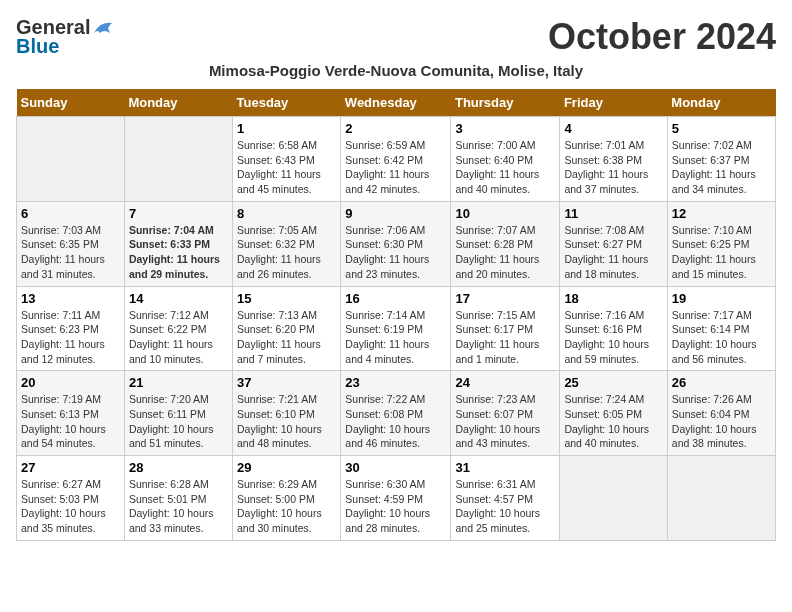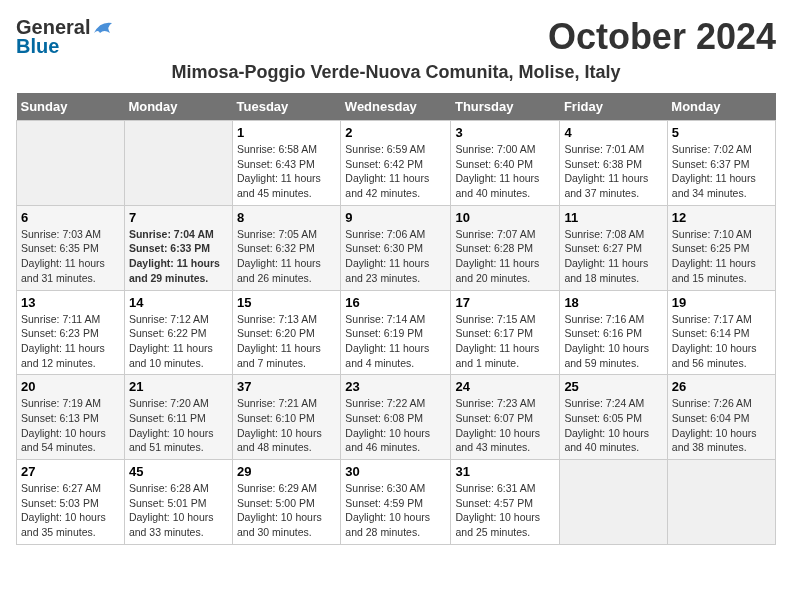--- a/index.html
+++ b/index.html
@@ -18,32 +18,32 @@
     }
     .month-title {
       font-size: 36px;
       font-weight: bold;
       color: #333;
       text-align: right;
       flex: 1;
     }
     .subtitle {
       text-align: center;
-      font-size: 18px;
+      font-size: 15px;
       color: #333;
       margin-bottom: 10px;
       font-weight: bold;
     }
     table {
       width: 100%;
       border-collapse: collapse;
       font-size: 11px;
     }
     thead tr th {
-      background-color: #737373;
+      background-color: #a16207;
       color: #fff;
       padding: 6px 4px;
       text-align: left;
       font-size: 13px;
       font-weight: bold;
     }
     tbody tr td {
       border: 1px solid #ccc;
       vertical-align: top;
       padding: 4px;
@@ -276,21 +276,21 @@
         </td>
       </tr>
       <tr>
         <td>
           <span class="day-num">27</span>
           <div class="day-info" style="white-space: pre-line;">Sunrise: 6:27 AM
 Sunset: 5:03 PM
 Daylight: 10 hours and 35 minutes.</div>
         </td>
         <td>
-          <span class="day-num">45</span>
+          <span class="day-num">28</span>
           <div class="day-info" style="white-space: pre-line;">Sunrise: 6:28 AM
 Sunset: 5:01 PM
 Daylight: 10 hours and 33 minutes.</div>
         </td>
         <td>
           <span class="day-num">29</span>
           <div class="day-info" style="white-space: pre-line;">Sunrise: 6:29 AM
 Sunset: 5:00 PM
 Daylight: 10 hours and 30 minutes.</div>
         </td>

